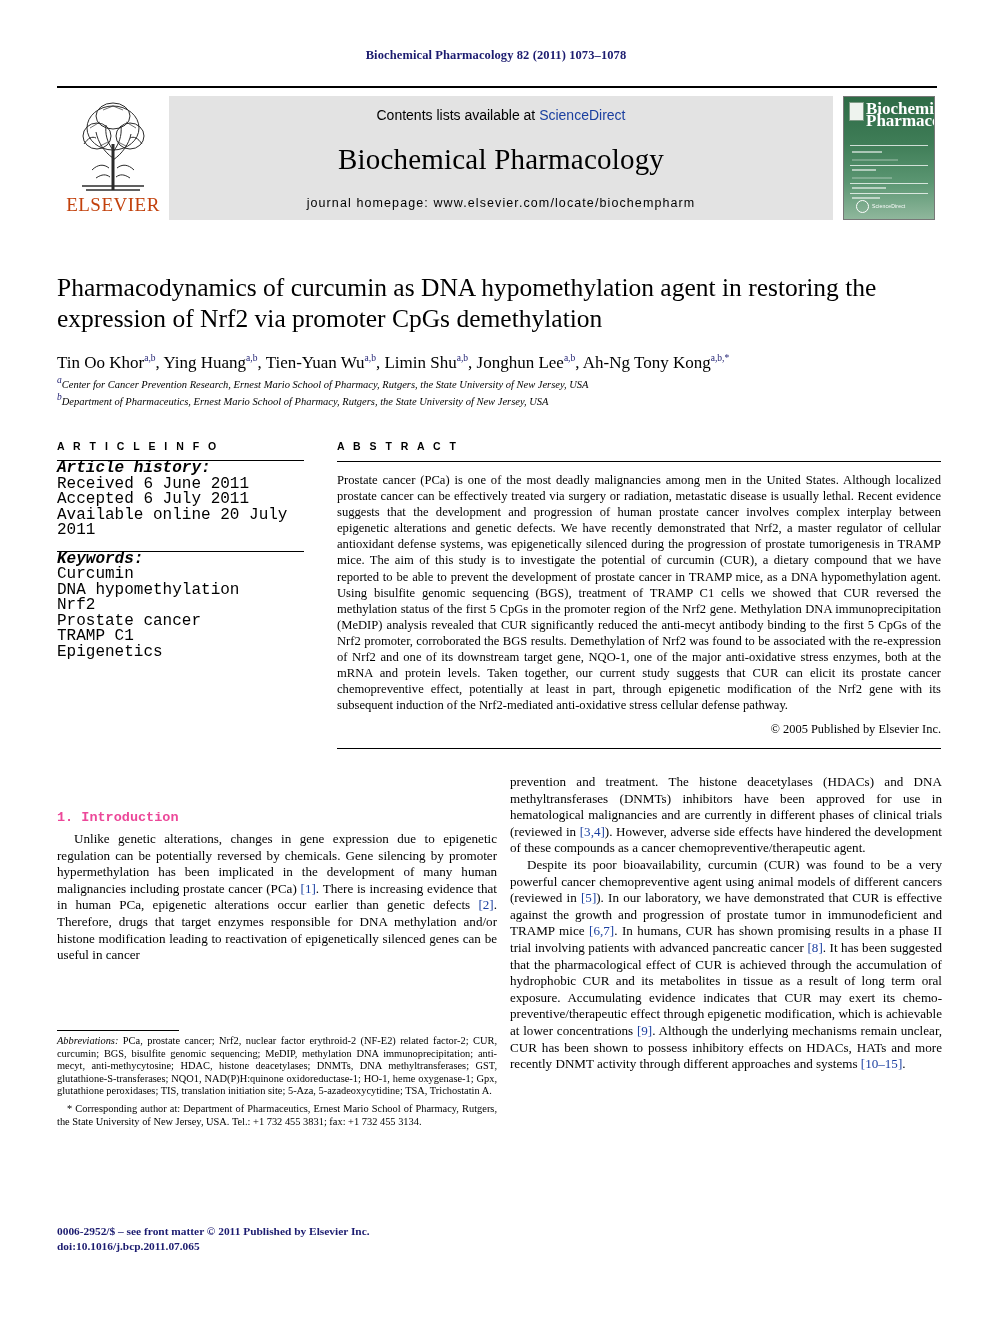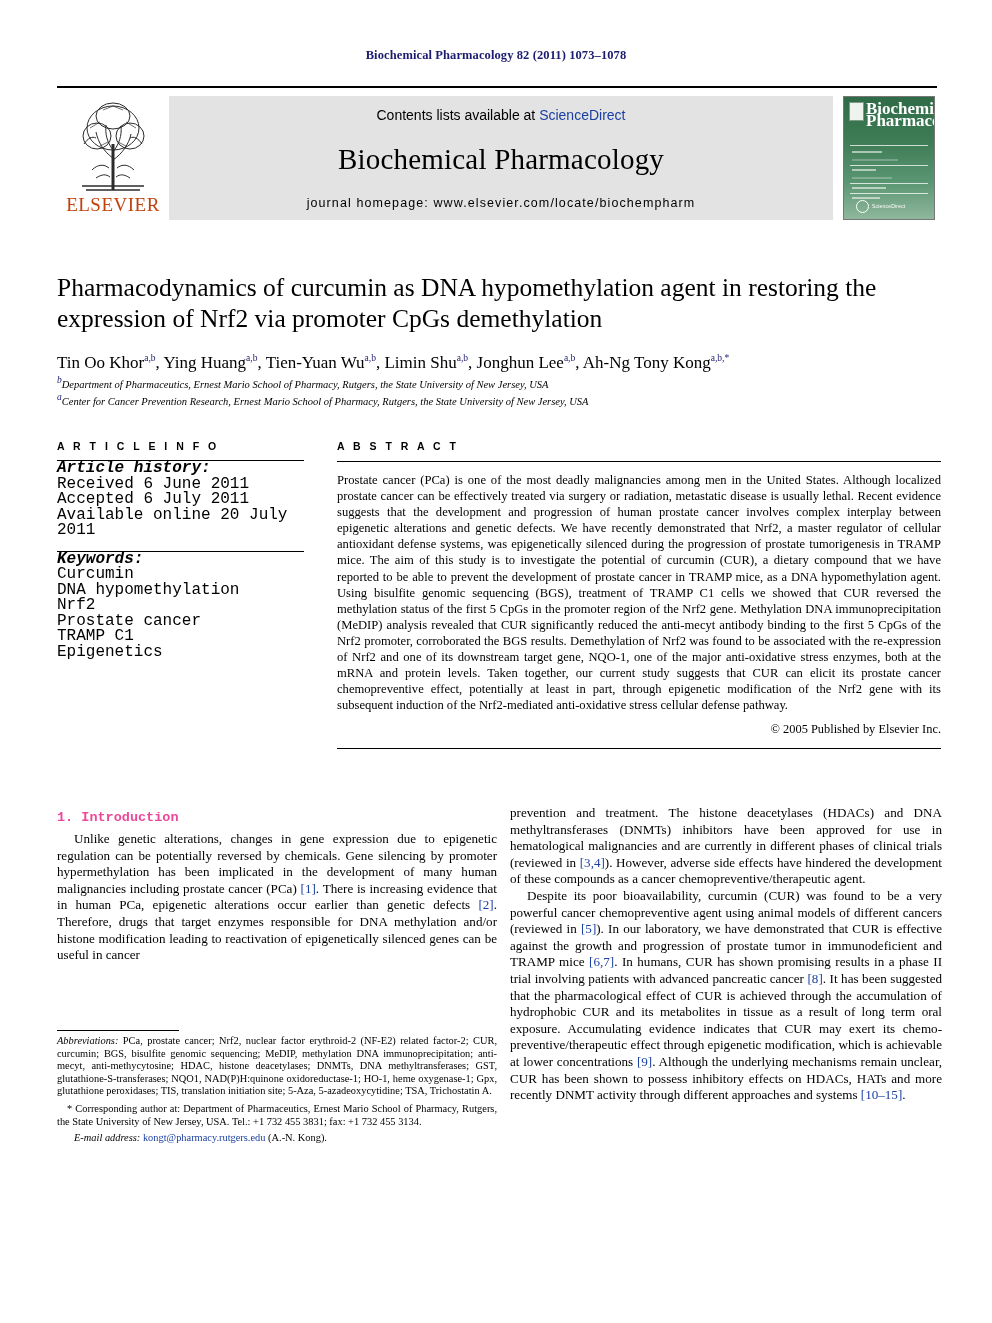--- a/index.html
+++ b/index.html
@@ -266,21 +266,21 @@
   }
 
   
   .col-left {
     position: absolute;
     left: 57px; top: 810px;
     width: 440px;
   }
   .col-right {
     position: absolute;
-    left: 510px; top: 805px;
+    left: 510px; top: 774px;
     width: 432px;
   }
   .h2 {
     font-family: Liberation Mono, monospace;
     font-weight: bold;
     font-size: 13.5px;
     color: #ec4899;
     margin: 0 0 6px 0;
   }
   p.body {
@@ -409,22 +409,22 @@
   <div class="authors">
     <span><span>Tin Oo Khor</span><sup>a,b</sup></span>,
     <span><span>Ying Huang</span><sup>a,b</sup></span>,
     <span><span>Tien-Yuan Wu</span><sup>a,b</sup></span>,
     <span><span>Limin Shu</span><sup>a,b</sup></span>,
     <span><span>Jonghun Lee</span><sup>a,b</sup></span>,
     <span><span>Ah-Ng Tony Kong</span><sup>a,b,*</sup></span>
   </div>
 
   <div class="affils">
+    <div class="aff"><sup>a</sup><span>Center for Cancer Prevention Research, Ernest Mario School of Pharmacy, Rutgers, the State University of New Jersey, USA</span></div>
     <div class="aff"><sup>b</sup><span>Department of Pharmaceutics, Ernest Mario School of Pharmacy, Rutgers, the State University of New Jersey, USA</span></div>
-    <div class="aff"><sup>a</sup><span>Center for Cancer Prevention Research, Ernest Mario School of Pharmacy, Rutgers, the State University of New Jersey, USA</span></div>
   </div>
 
   <div class="infocol">
     <div class="sec-head">A R T I C L E   I N F O</div>
     <div class="hr-thin"></div>
     <div class="info-block">
       <div class="info-label">Article history:</div>
       <div>Received 6 June 2011</div>
       <div>Accepted 6 July 2011</div>
       <div>Available online 20 July 2011</div>
@@ -456,17 +456,20 @@
 
   <div class="col-right">
     <p class="body"><span>prevention and treatment. The histone deacetylases (HDACs) and DNA methyltransferases (DNMTs) inhibitors have been approved for use in hematological malignancies and are currently in different phases of clinical trials (reviewed in </span><span class="ref">[3,4]</span><span>). However, adverse side effects have hindered the development of these compounds as a cancer chemopreventive/therapeutic agent.</span></p>
     <p class="body indent"><span>Despite its poor bioavailability, curcumin (CUR) was found to be a very powerful cancer chemopreventive agent using animal models of different cancers (reviewed in </span><span class="ref">[5]</span><span>). In our laboratory, we have demonstrated that CUR is effective against the growth and progression of prostate tumor in immunodeficient and TRAMP mice </span><span class="ref">[6,7]</span><span>. In humans, CUR has shown promising results in a phase II trial involving patients with advanced pancreatic cancer </span><span class="ref">[8]</span><span>. It has been suggested that the pharmacological effect of CUR is achieved through the accumulation of hydrophobic CUR and its metabolites in tissue as a result of long term oral exposure. Accumulating evidence indicates that CUR may exert its chemo-preventive/therapeutic effect through epigenetic modification, which is achievable at lower concentrations </span><span class="ref">[9]</span><span>. Although the underlying mechanisms remain unclear, CUR has been shown to possess inhibitory effects on HDACs, HATs and more recently DNMT activity through different approaches and systems </span><span class="ref">[10–15]</span><span>.</span></p>
   </div>
 
   <div class="footnotes">
     <div class="fn-rule"></div>
     <p class="fn"><em>Abbreviations:</em><span> PCa, prostate cancer; Nrf2, nuclear factor erythroid-2 (NF-E2) related factor-2; CUR, curcumin; BGS, bisulfite genomic sequencing; MeDIP, methylation DNA immunoprecipitation; anti-mecyt, anti-methycytosine; HDAC, histone deacetylases; DNMTs, DNA methyltransferases; GST, glutathione-S-transferases; NQO1, NAD(P)H:quinone oxidoreductase-1; HO-1, heme oxygenase-1; Gpx, glutathione peroxidases; TIS, translation initiation site; 5-Aza, 5-azadeoxycytidine; TSA, Trichostatin A.</span></p>
     <p class="fn fn-corr"><span>*</span><span> Corresponding author at: Department of Pharmaceutics, Ernest Mario School of Pharmacy, Rutgers, the State University of New Jersey, USA. Tel.: +1 732 455 3831; fax: +1 732 455 3134.</span></p>
-    <p class="fn fn-email"><em>E-mail address:</em> <span class="mail-link">kongt@pharmacy.rutgers.edu</span><span> (A.-N. Kong).</span></p>
-  </div>
-
+  </div>
+
+  <div class="issn">
+    <div>0006-2952/$ – see front matter © 2011 Published by Elsevier Inc.</div>
+    <div class="doi">doi:10.1016/j.bcp.2011.07.065</div>
+  </div>
 
 </div>
 
 </body></html>

